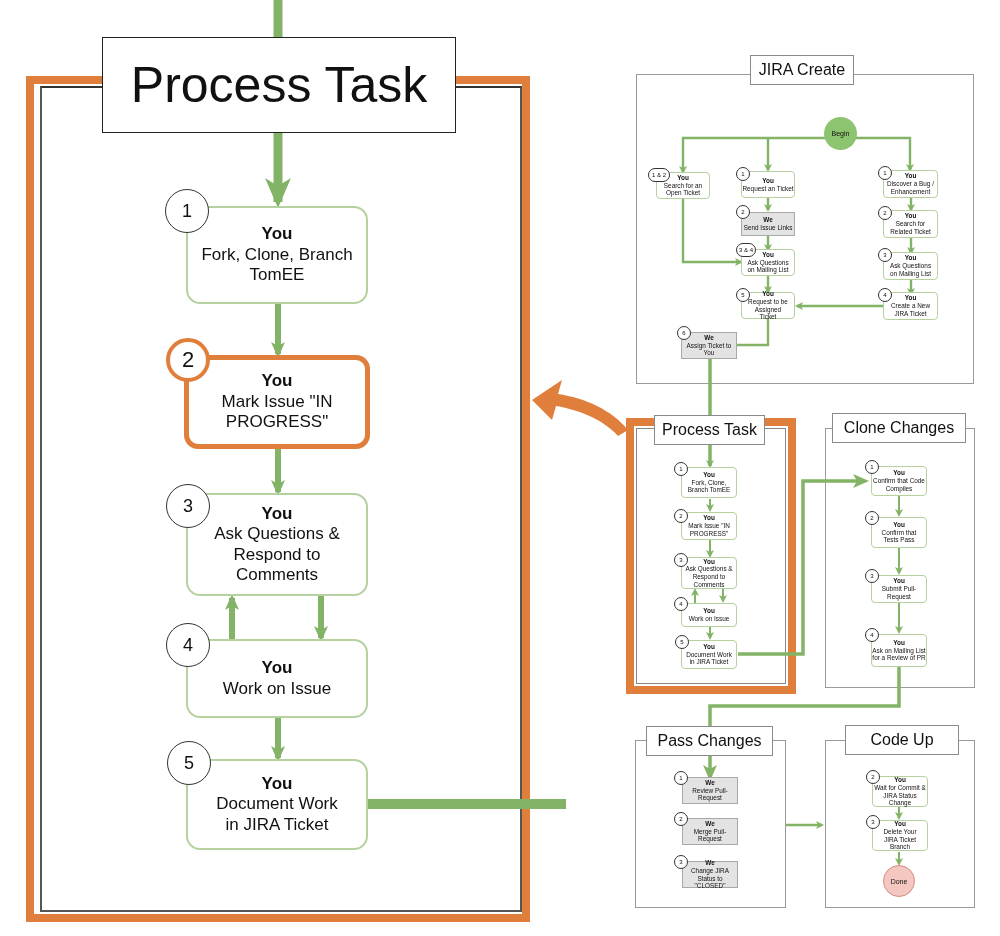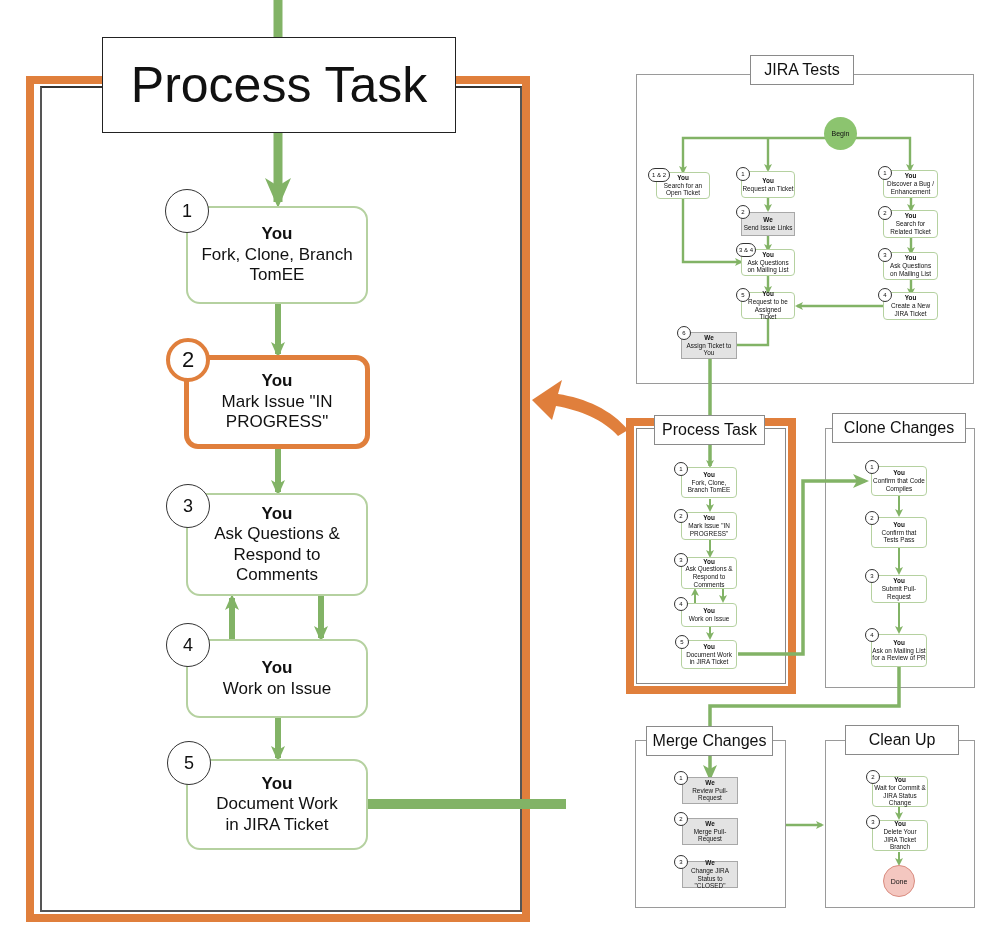--- a/index.html
+++ b/index.html
@@ -124,21 +124,21 @@
 
   <div class="node" style="left:186px;top:759px;width:182px;height:91px;">
     <span class="who">You</span>
     <span style="width:130px;">Document Work in JIRA Ticket</span>
   </div>
   <div class="badge" style="left:167px;top:741px;">5</div>
 </div>
 
 <div class="sm">
 
-  <div class="panel-title" style="left:750px;top:55px;width:104px;height:30px;font-size:16px;">JIRA Tests</div>
+  <div class="panel-title" style="left:750px;top:55px;width:104px;height:30px;font-size:16px;">JIRA Create</div>
   <div class="circle" style="left:824px;top:117px;width:33px;height:33px;background:#8cc46f;">Begin</div>
 
   <div class="node" style="left:656px;top:172px;width:54px;height:27px;">
     <span class="who">You</span>
     <span style="width:40px;">Search for an Open Ticket</span>
   </div>
   <div class="badge pill" style="left:648px;top:168px;width:22px;">1 &amp; 2</div>
 
   <div class="node" style="left:741px;top:171px;width:54px;height:27px;">
     <span class="who">You</span>
@@ -245,41 +245,41 @@
     <span style="width:44px;">Submit Pull-Request</span>
   </div>
   <div class="badge" style="left:865px;top:569px;">3</div>
 
   <div class="node" style="left:871px;top:634px;width:56px;height:33px;">
     <span class="who">You</span>
     <span style="width:54px;">Ask on Mailing List for a Review of PR</span>
   </div>
   <div class="badge" style="left:865px;top:628px;">4</div>
 
-  <div class="panel-title" style="left:646px;top:726px;width:127px;height:30px;font-size:16px;">Merge Changes</div>
+  <div class="panel-title" style="left:646px;top:726px;width:127px;height:30px;font-size:16px;">Pass Changes</div>
 
   <div class="node we" style="left:682px;top:777px;width:56px;height:27px;">
     <span class="who">We</span>
     <span style="width:44px;">Review Pull-Request</span>
   </div>
   <div class="badge" style="left:674px;top:771px;">1</div>
 
   <div class="node we" style="left:682px;top:818px;width:56px;height:27px;">
     <span class="who">We</span>
     <span style="width:44px;">Merge Pull-Request</span>
   </div>
   <div class="badge" style="left:674px;top:812px;">2</div>
 
   <div class="node we" style="left:682px;top:861px;width:56px;height:27px;">
     <span class="who">We</span>
     <span style="width:54px;">Change JIRA Status to "CLOSED"</span>
   </div>
   <div class="badge" style="left:674px;top:855px;">3</div>
 
-  <div class="panel-title" style="left:845px;top:725px;width:114px;height:30px;font-size:16px;">Clean Up</div>
+  <div class="panel-title" style="left:845px;top:725px;width:114px;height:30px;font-size:16px;">Code Up</div>
 
   <div class="node" style="left:872px;top:776px;width:56px;height:31px;">
     <span class="who">You</span>
     <span style="width:54px;">Wait for Commit &amp; JIRA Status Change</span>
   </div>
   <div class="badge" style="left:866px;top:770px;">2</div>
 
   <div class="node" style="left:872px;top:820px;width:56px;height:31px;">
     <span class="who">You</span>
     <span style="width:48px;">Delete Your JIRA Ticket Branch</span>

